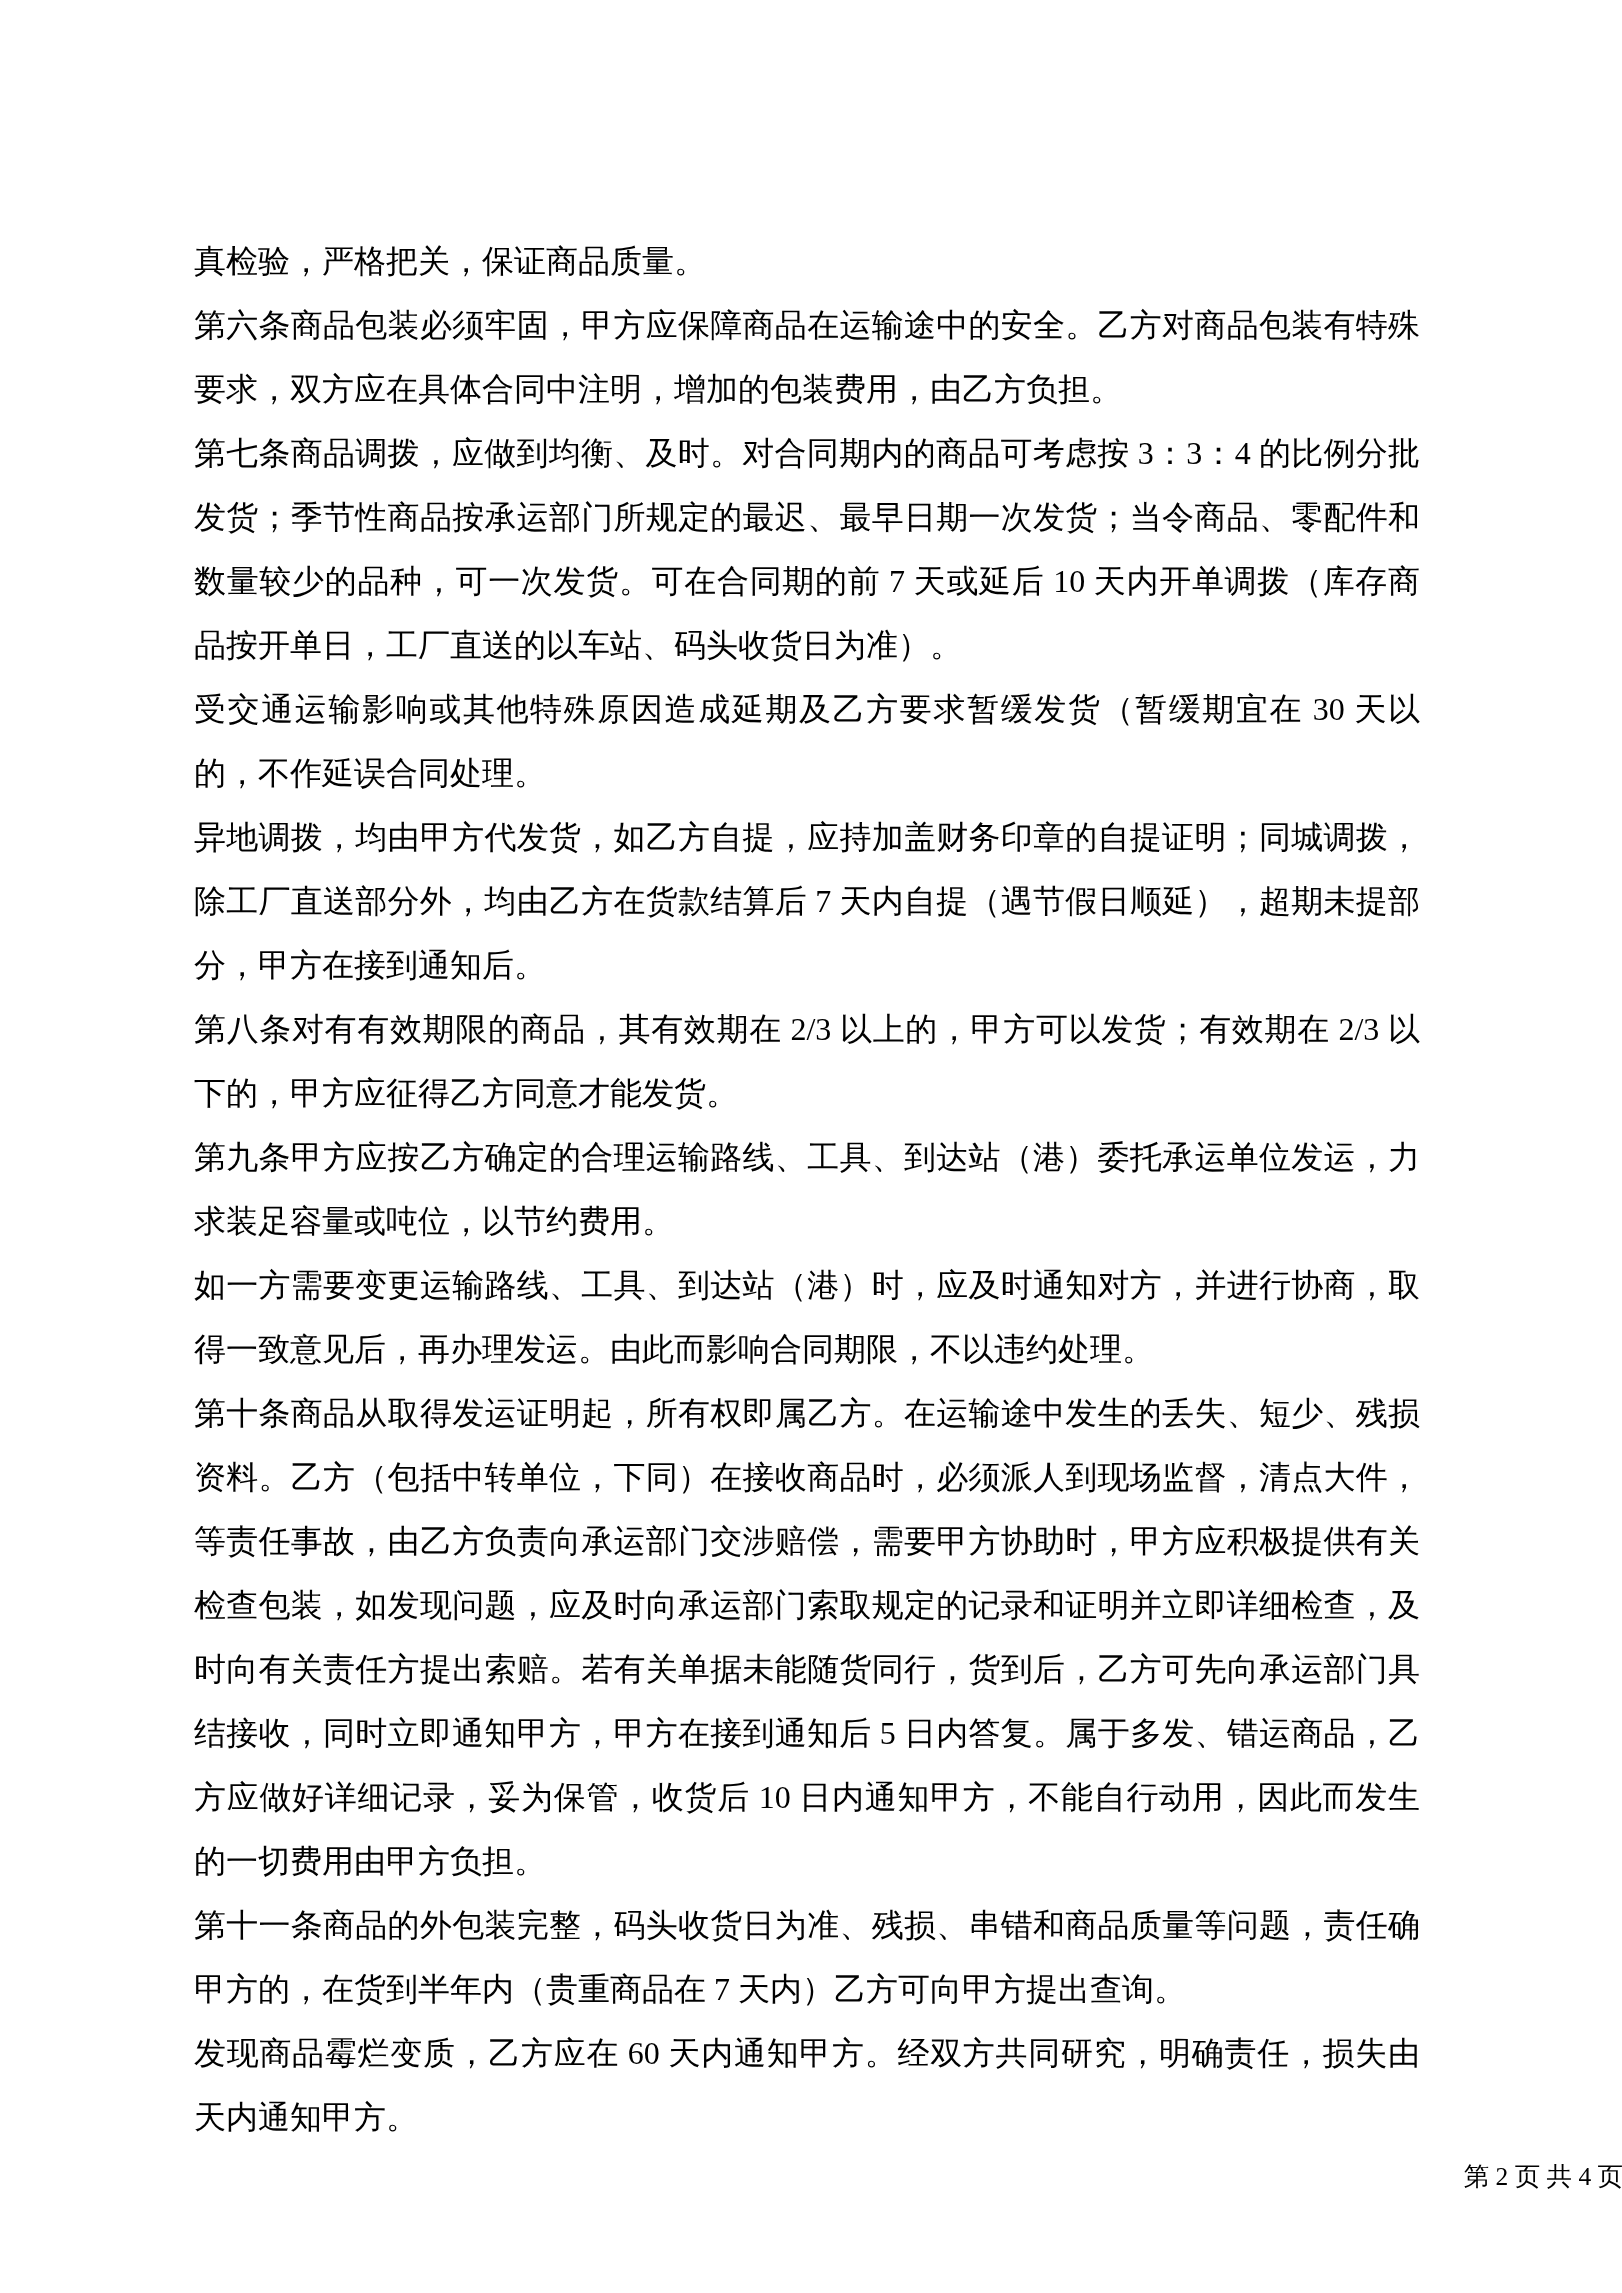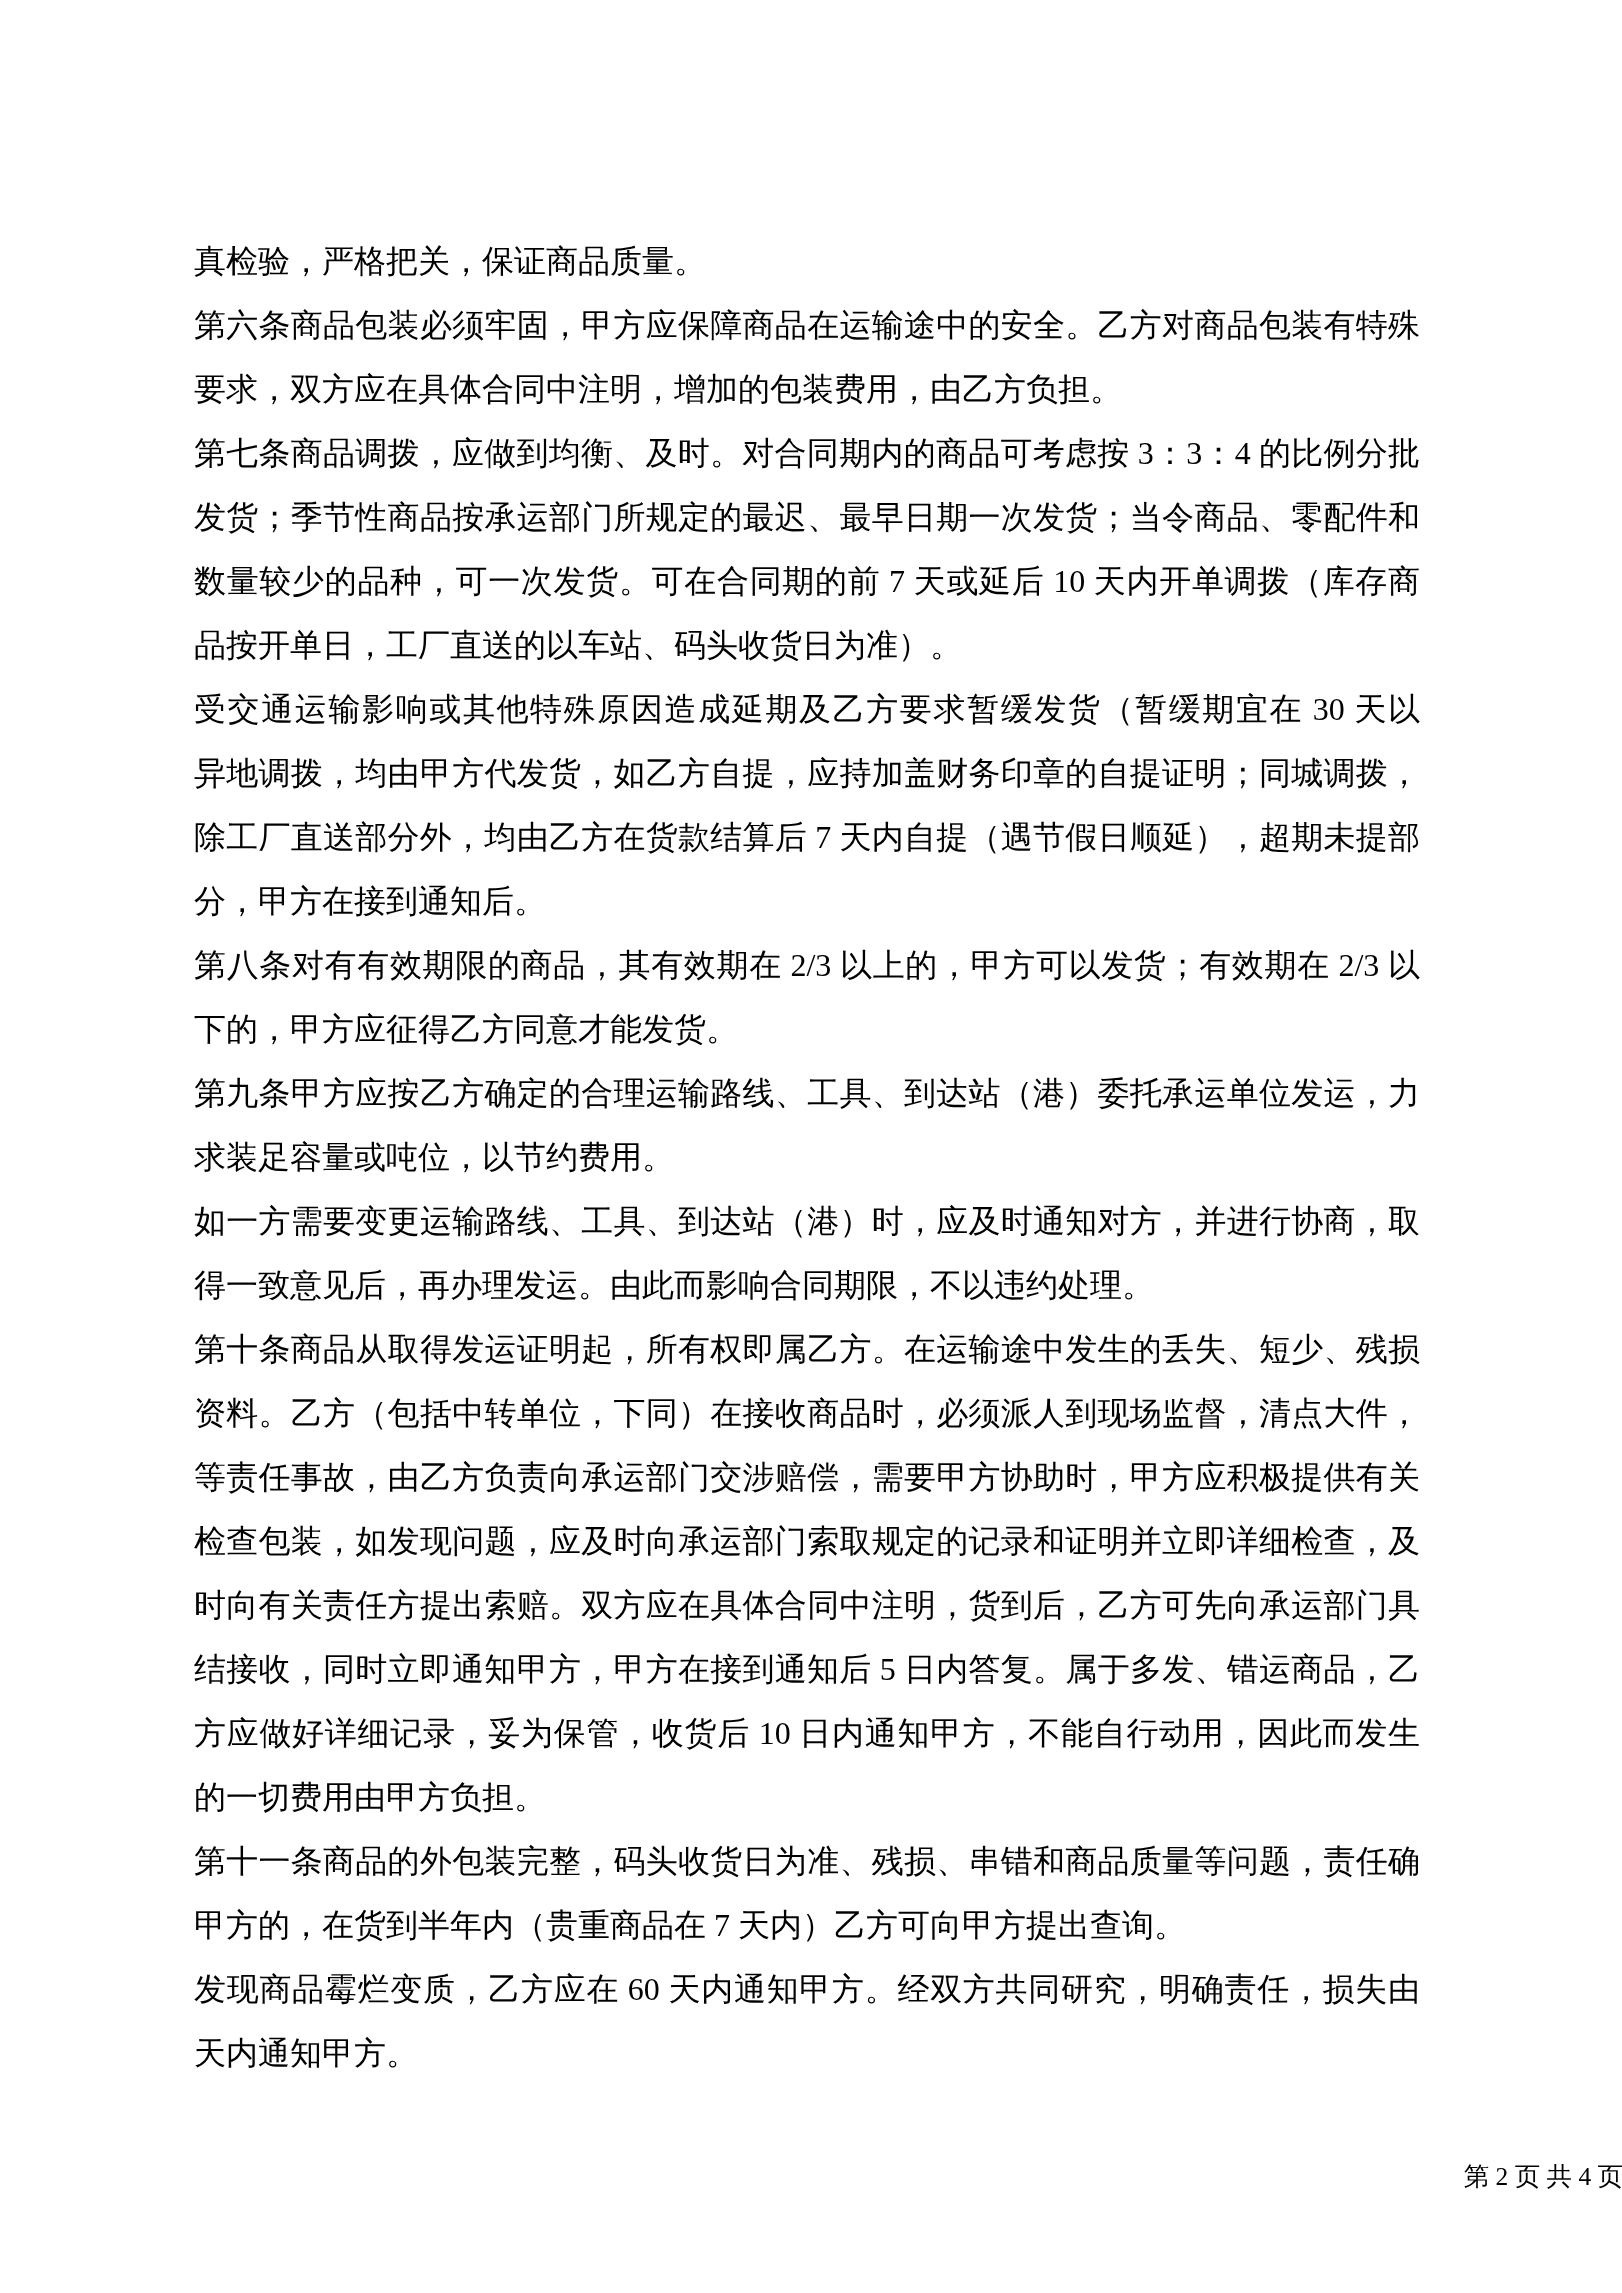--- a/index.html
+++ b/index.html
@@ -52,34 +52,35 @@
 <div class="page">
   <div class="content">
     <div class="line end">真检验，严格把关，保证商品质量。</div>
     <div class="line">第六条商品包装必须牢固，甲方应保障商品在运输途中的安全。乙方对商品包装有特殊</div>
     <div class="line end">要求，双方应在具体合同中注明，增加的包装费用，由乙方负担。</div>
     <div class="line">第七条商品调拨，应做到均衡、及时。对合同期内的商品可考虑按 3：3：4 的比例分批</div>
     <div class="line">发货；季节性商品按承运部门所规定的最迟、最早日期一次发货；当令商品、零配件和</div>
     <div class="line">数量较少的品种，可一次发货。可在合同期的前 7 天或延后 10 天内开单调拨（库存商</div>
     <div class="line end">品按开单日，工厂直送的以车站、码头收货日为准）。</div>
     <div class="line">受交通运输影响或其他特殊原因造成延期及乙方要求暂缓发货（暂缓期宜在 30 天以内）</div>
+    <div class="line end">的，不作延误合同处理。</div>
     <div class="line">异地调拨，均由甲方代发货，如乙方自提，应持加盖财务印章的自提证明；同城调拨，</div>
     <div class="line">除工厂直送部分外，均由乙方在货款结算后 7 天内自提（遇节假日顺延），超期未提部</div>
     <div class="line end">分，甲方在接到通知后。</div>
     <div class="line">第八条对有有效期限的商品，其有效期在 2/3 以上的，甲方可以发货；有效期在 2/3 以</div>
     <div class="line end">下的，甲方应征得乙方同意才能发货。</div>
     <div class="line">第九条甲方应按乙方确定的合理运输路线、工具、到达站（港）委托承运单位发运，力</div>
     <div class="line end">求装足容量或吨位，以节约费用。</div>
     <div class="line">如一方需要变更运输路线、工具、到达站（港）时，应及时通知对方，并进行协商，取</div>
     <div class="line end">得一致意见后，再办理发运。由此而影响合同期限，不以违约处理。</div>
     <div class="line">第十条商品从取得发运证明起，所有权即属乙方。在运输途中发生的丢失、短少、残损</div>
     <div class="line">资料。乙方（包括中转单位，下同）在接收商品时，必须派人到现场监督，清点大件，</div>
     <div class="line">等责任事故，由乙方负责向承运部门交涉赔偿，需要甲方协助时，甲方应积极提供有关</div>
     <div class="line">检查包装，如发现问题，应及时向承运部门索取规定的记录和证明并立即详细检查，及</div>
-    <div class="line">时向有关责任方提出索赔。双方应在具体合同中注明，货到后，乙方可先向承运部门具</div>
+    <div class="line">时向有关责任方提出索赔。若有关单据未能随货同行，货到后，乙方可先向承运部门具</div>
     <div class="line">结接收，同时立即通知甲方，甲方在接到通知后 5 日内答复。属于多发、错运商品，乙</div>
     <div class="line">方应做好详细记录，妥为保管，收货后 10 日内通知甲方，不能自行动用，因此而发生</div>
     <div class="line end">的一切费用由甲方负担。</div>
     <div class="line">第十一条商品的外包装完整，码头收货日为准、残损、串错和商品质量等问题，责任确属</div>
     <div class="line end">甲方的，在货到半年内（贵重商品在 7 天内）乙方可向甲方提出查询。</div>
     <div class="line">发现商品霉烂变质，乙方应在 60 天内通知甲方。经双方共同研究，明确责任，损失由</div>
     <div class="line end">天内通知甲方。</div>
   </div>
   <div class="footer">第 2 页 共 4 页</div>
 </div>

